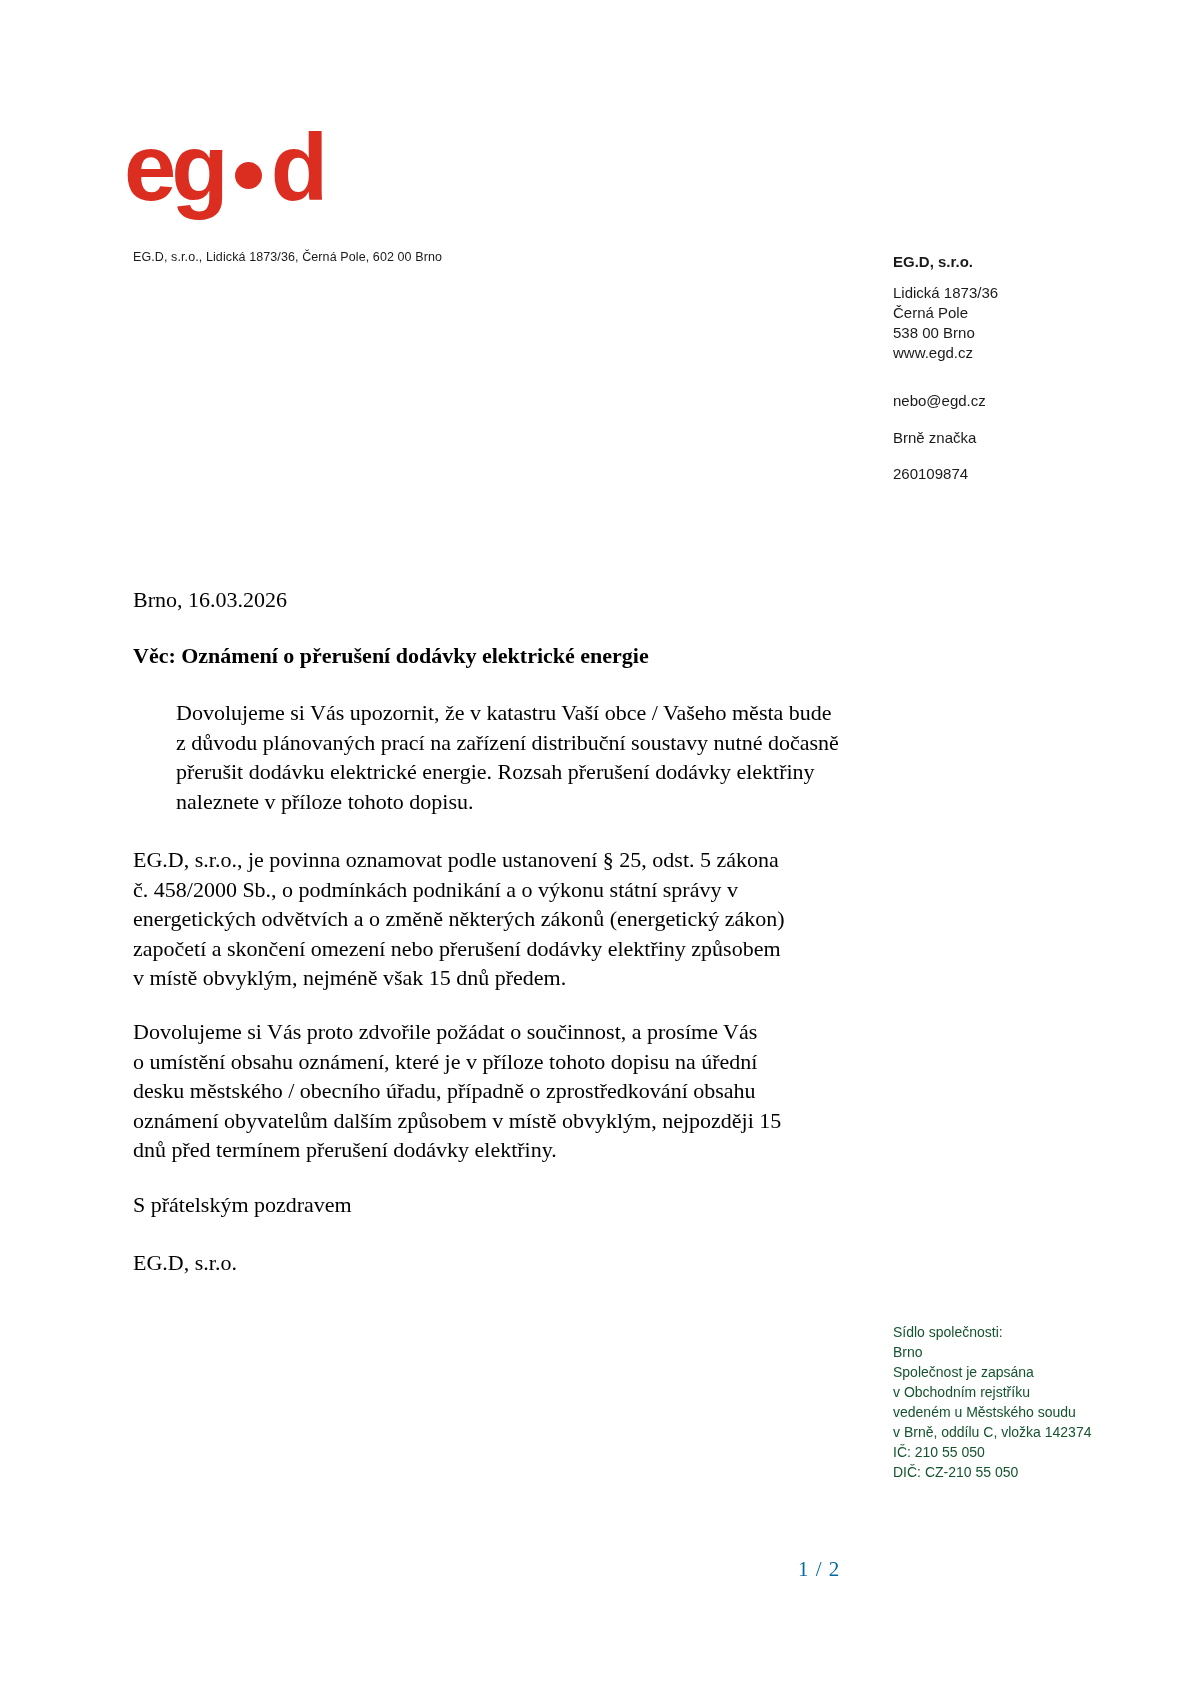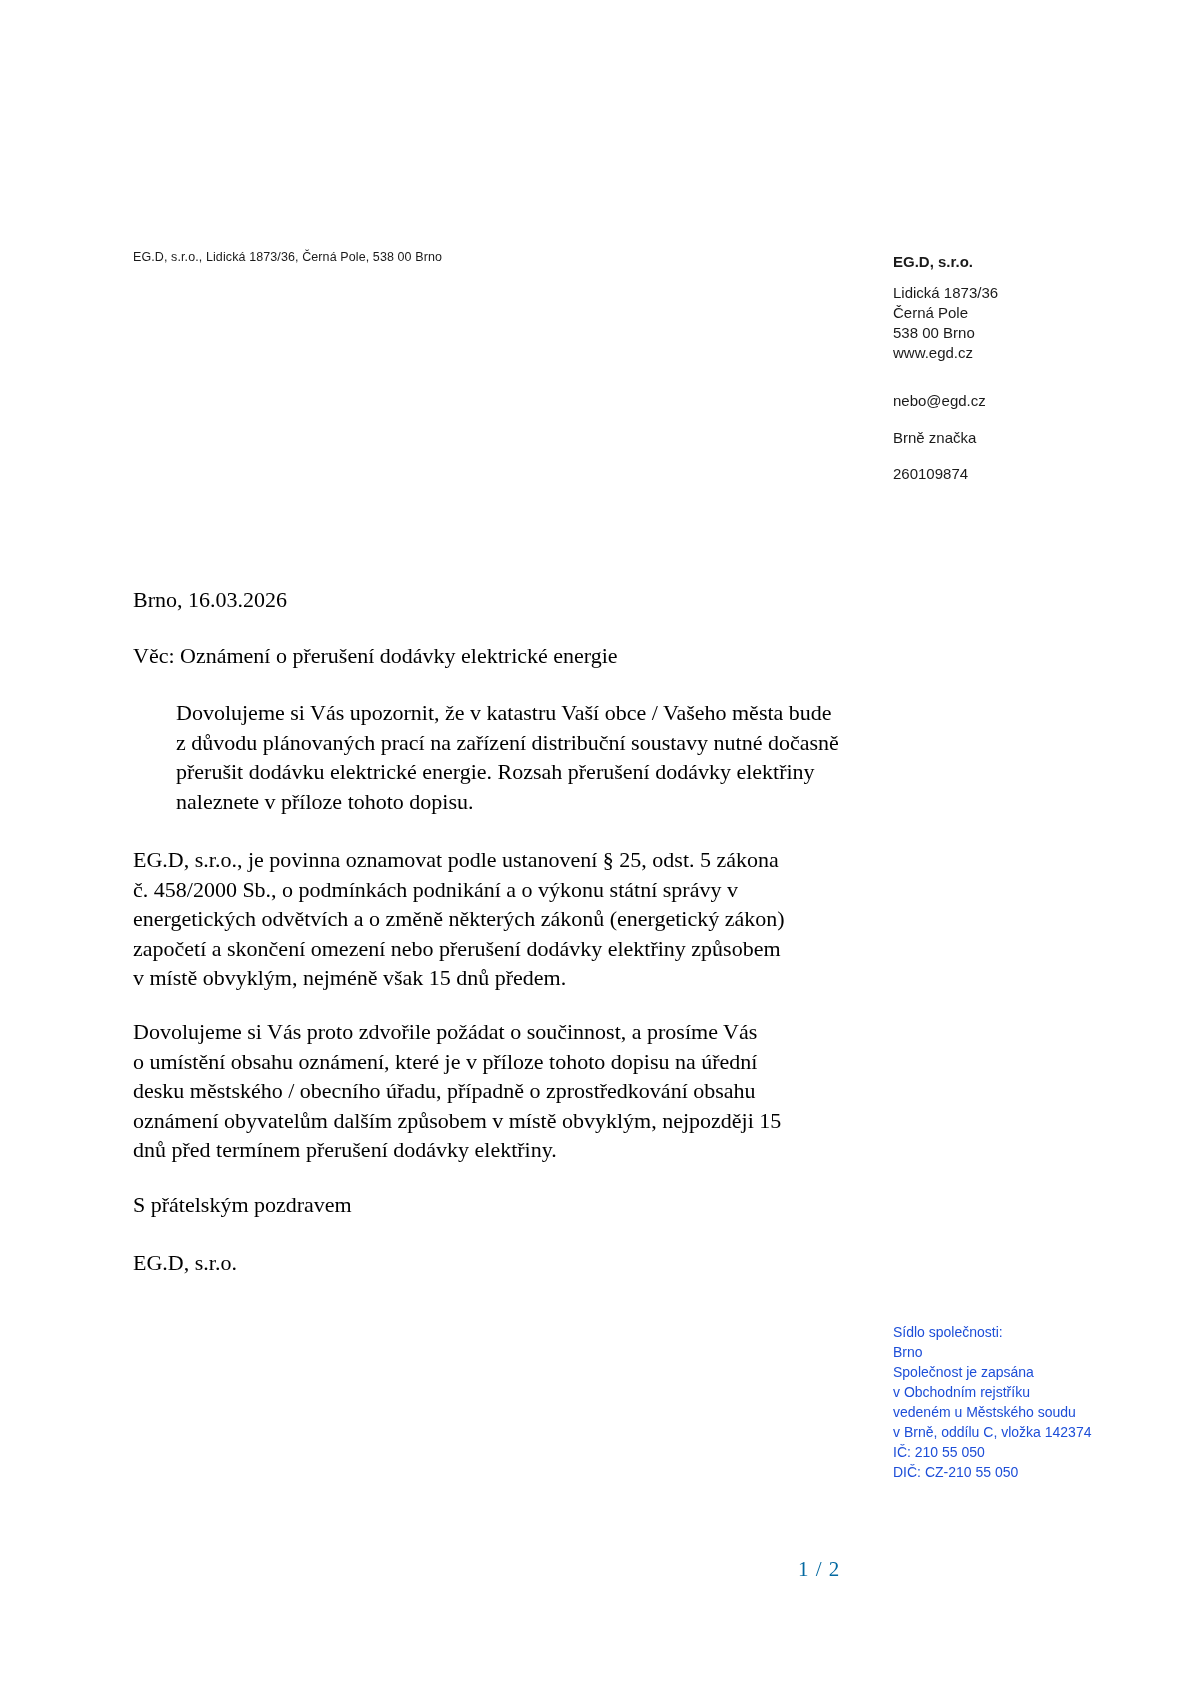--- a/index.html
+++ b/index.html
@@ -64,57 +64,60 @@
     left: 133px;
     top: 0;
     width: 780px;
     font-family: "Liberation Serif", "DejaVu Serif", serif;
     font-size: 22px;
     line-height: 29.5px;
     color: #000000;
   }
   .letter > div { position: absolute; left: 0; white-space: pre-line; }
   .date-line { top: 585px; }
-  .subject   { top: 641px; font-weight: 400; }
+  .subject   { top: 641px; font-weight: 700; }
   .para-1    { top: 698px; margin-left: 43px; }
   .para-2    { top: 845px; }
   .para-3    { top: 1017px; }
   .closing   { top: 1190px; }
   .signature { top: 1248px; }
 
   
   .reg-block {
     position: absolute;
     left: 893px;
     top: 1322px;
     width: 260px;
     font-size: 14px;
     line-height: 20px;
-    color: #1d4ed8;
+    color: #14532d;
     white-space: pre-line;
   }
 
   
   .page-number {
     position: absolute;
     left: 798px;
     top: 1557px;
     font-family: "Liberation Serif", "DejaVu Serif", serif;
     font-size: 21px;
     color: #0369a1;
     letter-spacing: 1px;
   }
 </style>
 </head>
 <body>
 
 <div class="page">
 
+  <div class="logo">
+    <span>eg</span><span class="logo-dot"></span><span>d</span>
+  </div>
 
-  <div class="sender-line">EG.D, s.r.o., Lidická 1873/36, Černá Pole, 538 00 Brno</div>
+  <div class="sender-line">EG.D, s.r.o., Lidická 1873/36, Černá Pole, 602 00 Brno</div>
 
   <div class="company-block">
     <div class="company-name">EG.D, s.r.o.</div>
     <div class="company-address">Lidická 1873/36
 Černá Pole
 538 00 Brno</div>
     <div class="company-website">www.egd.cz</div>
     <div class="company-email">nebo@egd.cz</div>
     <div class="ref-label">Brně značka</div>
     <div class="ref-number">260109874</div>

